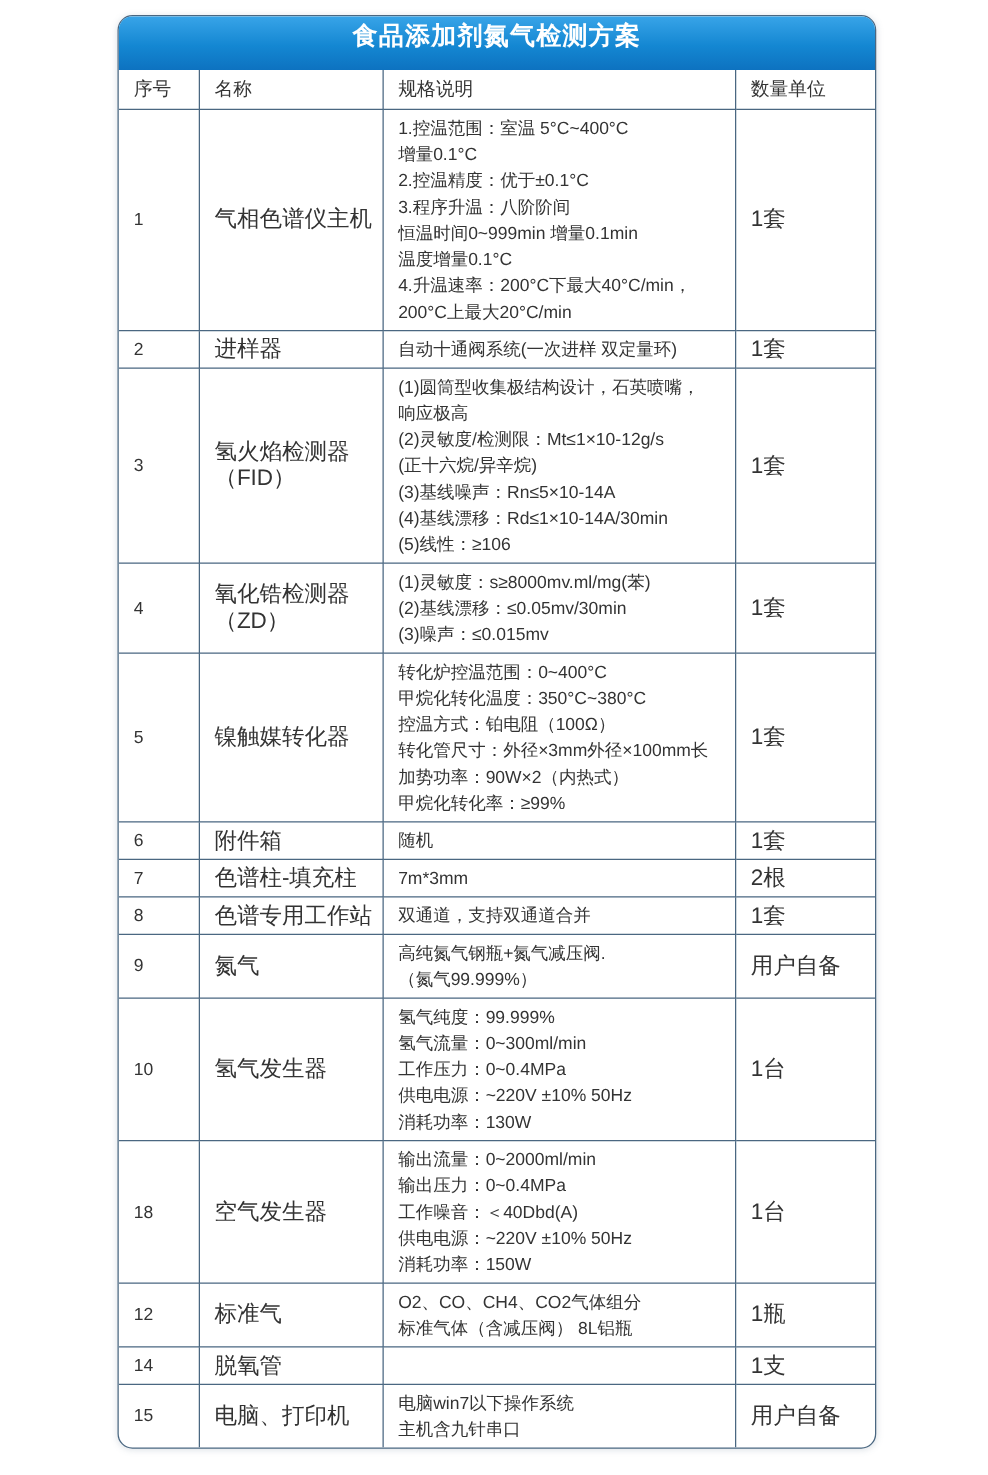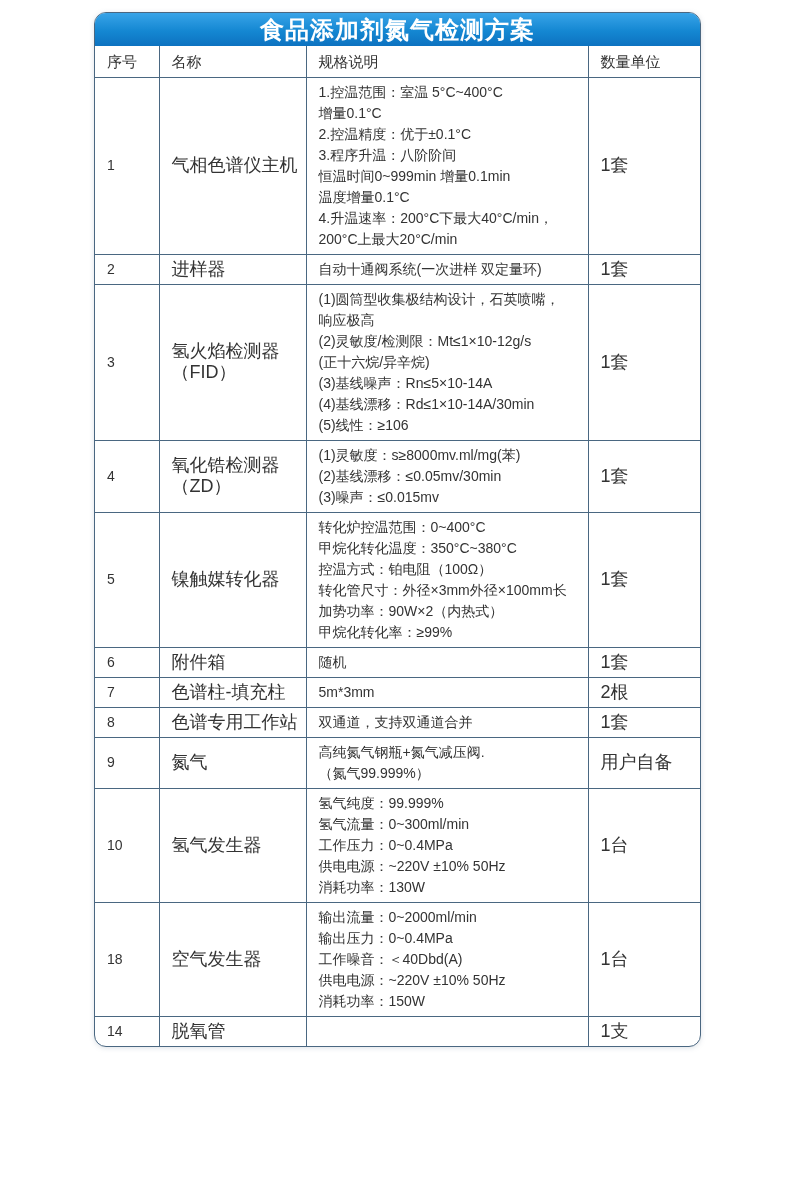--- a/index.html
+++ b/index.html
@@ -17,25 +17,25 @@
   }
   .card {
     border: 1px solid #4a6781;
     border-radius: 12px;
     overflow: hidden;
     box-shadow: 0 1px 5px rgba(120,140,160,0.25);
     background: #ffffff;
   }
 
   .title-bar {
-    height: 33px;
+    height: 43px;
     line-height: 33px;
     text-align: center;
     color: #ffffff;
-    font-size: 24px;
+    font-size: 20px;
     font-weight: bold;
     letter-spacing: 1px;
     background: linear-gradient(180deg, #38a4e8 0%, #1487d2 55%, #0d72c0 100%);
   }
 
   table.spec-table {
     width: 100%;
     border-collapse: collapse;
     table-layout: fixed;
     font-size: 14px;
@@ -149,21 +149,21 @@
     <td class="col-name">附件箱</td>
     <td class="col-spec">
             <div class="spec-line">随机</div>
           </td>
     <td class="col-qty">1套</td>
   </tr>
         <tr>
     <td class="col-no">7</td>
     <td class="col-name">色谱柱-填充柱</td>
     <td class="col-spec">
-            <div class="spec-line">5m*3mm</div>
+            <div class="spec-line">7m*3mm</div>
           </td>
     <td class="col-qty">2根</td>
   </tr>
         <tr>
     <td class="col-no">8</td>
     <td class="col-name">色谱专用工作站</td>
     <td class="col-spec">
             <div class="spec-line">双通道，支持双通道合并</div>
           </td>
     <td class="col-qty">1套</td>
@@ -195,20 +195,38 @@
     <td class="col-spec">
             <div class="spec-line">输出流量：0~2000ml/min</div>
             <div class="spec-line">输出压力：0~0.4MPa</div>
             <div class="spec-line">工作噪音：＜40Dbd(A)</div>
             <div class="spec-line">供电电源：~220V ±10% 50Hz</div>
             <div class="spec-line">消耗功率：150W</div>
           </td>
     <td class="col-qty">1台</td>
   </tr>
         <tr>
+    <td class="col-no">12</td>
+    <td class="col-name">标准气</td>
+    <td class="col-spec">
+            <div class="spec-line">O2、CO、CH4、CO2气体组分</div>
+            <div class="spec-line">标准气体（含减压阀） 8L铝瓶</div>
+          </td>
+    <td class="col-qty">1瓶</td>
+  </tr>
+        <tr>
     <td class="col-no">14</td>
     <td class="col-name">脱氧管</td>
     <td class="col-spec"></td>
     <td class="col-qty">1支</td>
   </tr>
+        <tr>
+    <td class="col-no">15</td>
+    <td class="col-name">电脑、打印机</td>
+    <td class="col-spec">
+            <div class="spec-line">电脑win7以下操作系统</div>
+            <div class="spec-line">主机含九针串口</div>
+          </td>
+    <td class="col-qty">用户自备</td>
+  </tr>
       </tbody>
   </table>
 </div>
 
 </body></html>

